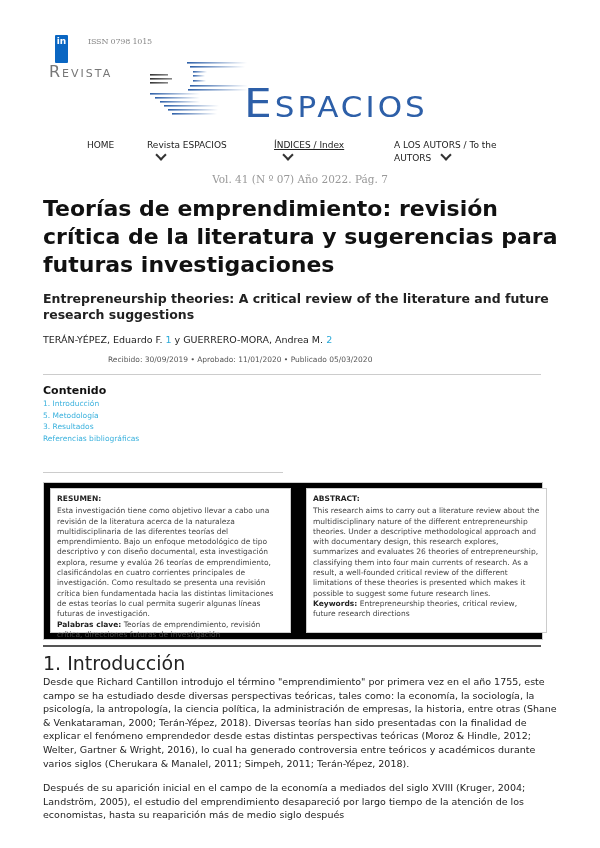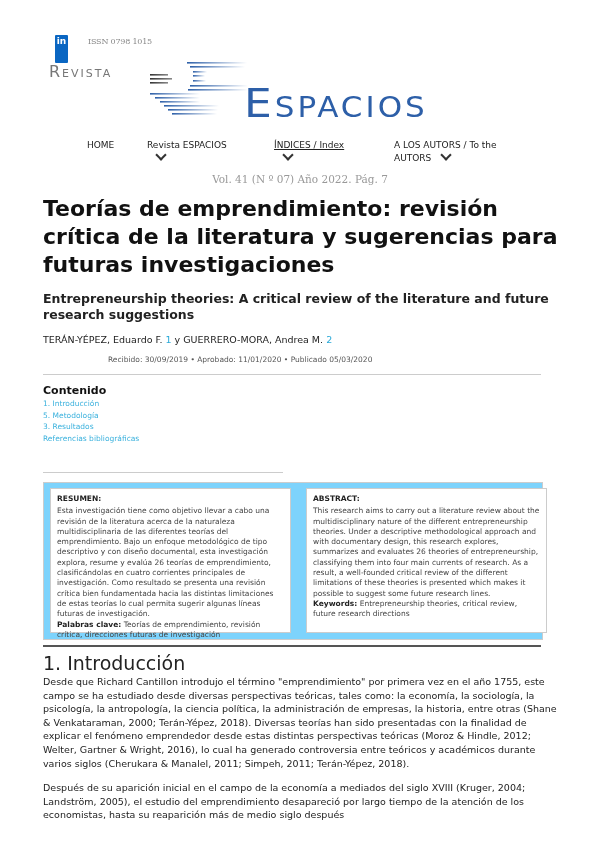--- a/index.html
+++ b/index.html
@@ -16,21 +16,21 @@
     .vol { left: 0; width: 600px; top: 173px; text-align: center; font: 10.5px "DejaVu Serif", serif; color: #999; }
     .title { left: 43px; top: 195px; width: 520px; font: bold 22px "DejaVu Sans", sans-serif; color: #111; line-height: 28px; }
     .subtitle { left: 43px; top: 291px; width: 520px; font: bold 12.5px "DejaVu Sans", sans-serif; color: #222; line-height: 16px; }
     .authors { left: 43px; top: 334px; font: 9.5px "DejaVu Sans", sans-serif; color: #222; }
     .authors .sup { color: #29a9d8; }
     .dates { left: 60px; top: 355px; font: 7.5px "DejaVu Sans", sans-serif; color: #555; margin-left: 48px; }
     .rule { left: 43px; width: 498px; height: 1px; background: #ccc; }
     .contenido-h { left: 43px; top: 384px; font: bold 11px "DejaVu Sans", sans-serif; color: #111; }
     .toc { left: 43px; top: 398px; font: 7.5px "DejaVu Sans", sans-serif; color: #3ab1dd; line-height: 11.7px; }
     .toc div { white-space: nowrap; }
-    .abstract-wrap { left: 43px; top: 482px; width: 498px; height: 156px; border: 1px solid #ccc; background: #7dd3fc; }
+    .abstract-wrap { left: 43px; top: 482px; width: 498px; height: 156px; border: 1px solid #ccc; background: #000000; }
     .abs-box { position: absolute; top: 5px; width: 241px; height: 145px; background: #fff; border: 1px solid #ccc; box-sizing: border-box; padding: 5px 6px; font: 7.5px "DejaVu Sans", sans-serif; color: #444; line-height: 10.3px; }
     .abs-box .lbl { font-weight: bold; color: #222; display: block; margin-bottom: 2px; }
     .abs-box b { color: #222; }
     .thickrule { left: 43px; top: 645px; width: 498px; height: 2px; background: #555; }
     .h1 { left: 43px; top: 652px; font: 19px "DejaVu Sans", sans-serif; color: #222; }
     .para { left: 43px; width: 520px; font: 9.5px "DejaVu Sans", sans-serif; color: #222; line-height: 13.6px; }
   </style>
 </head>
 <body>
 

